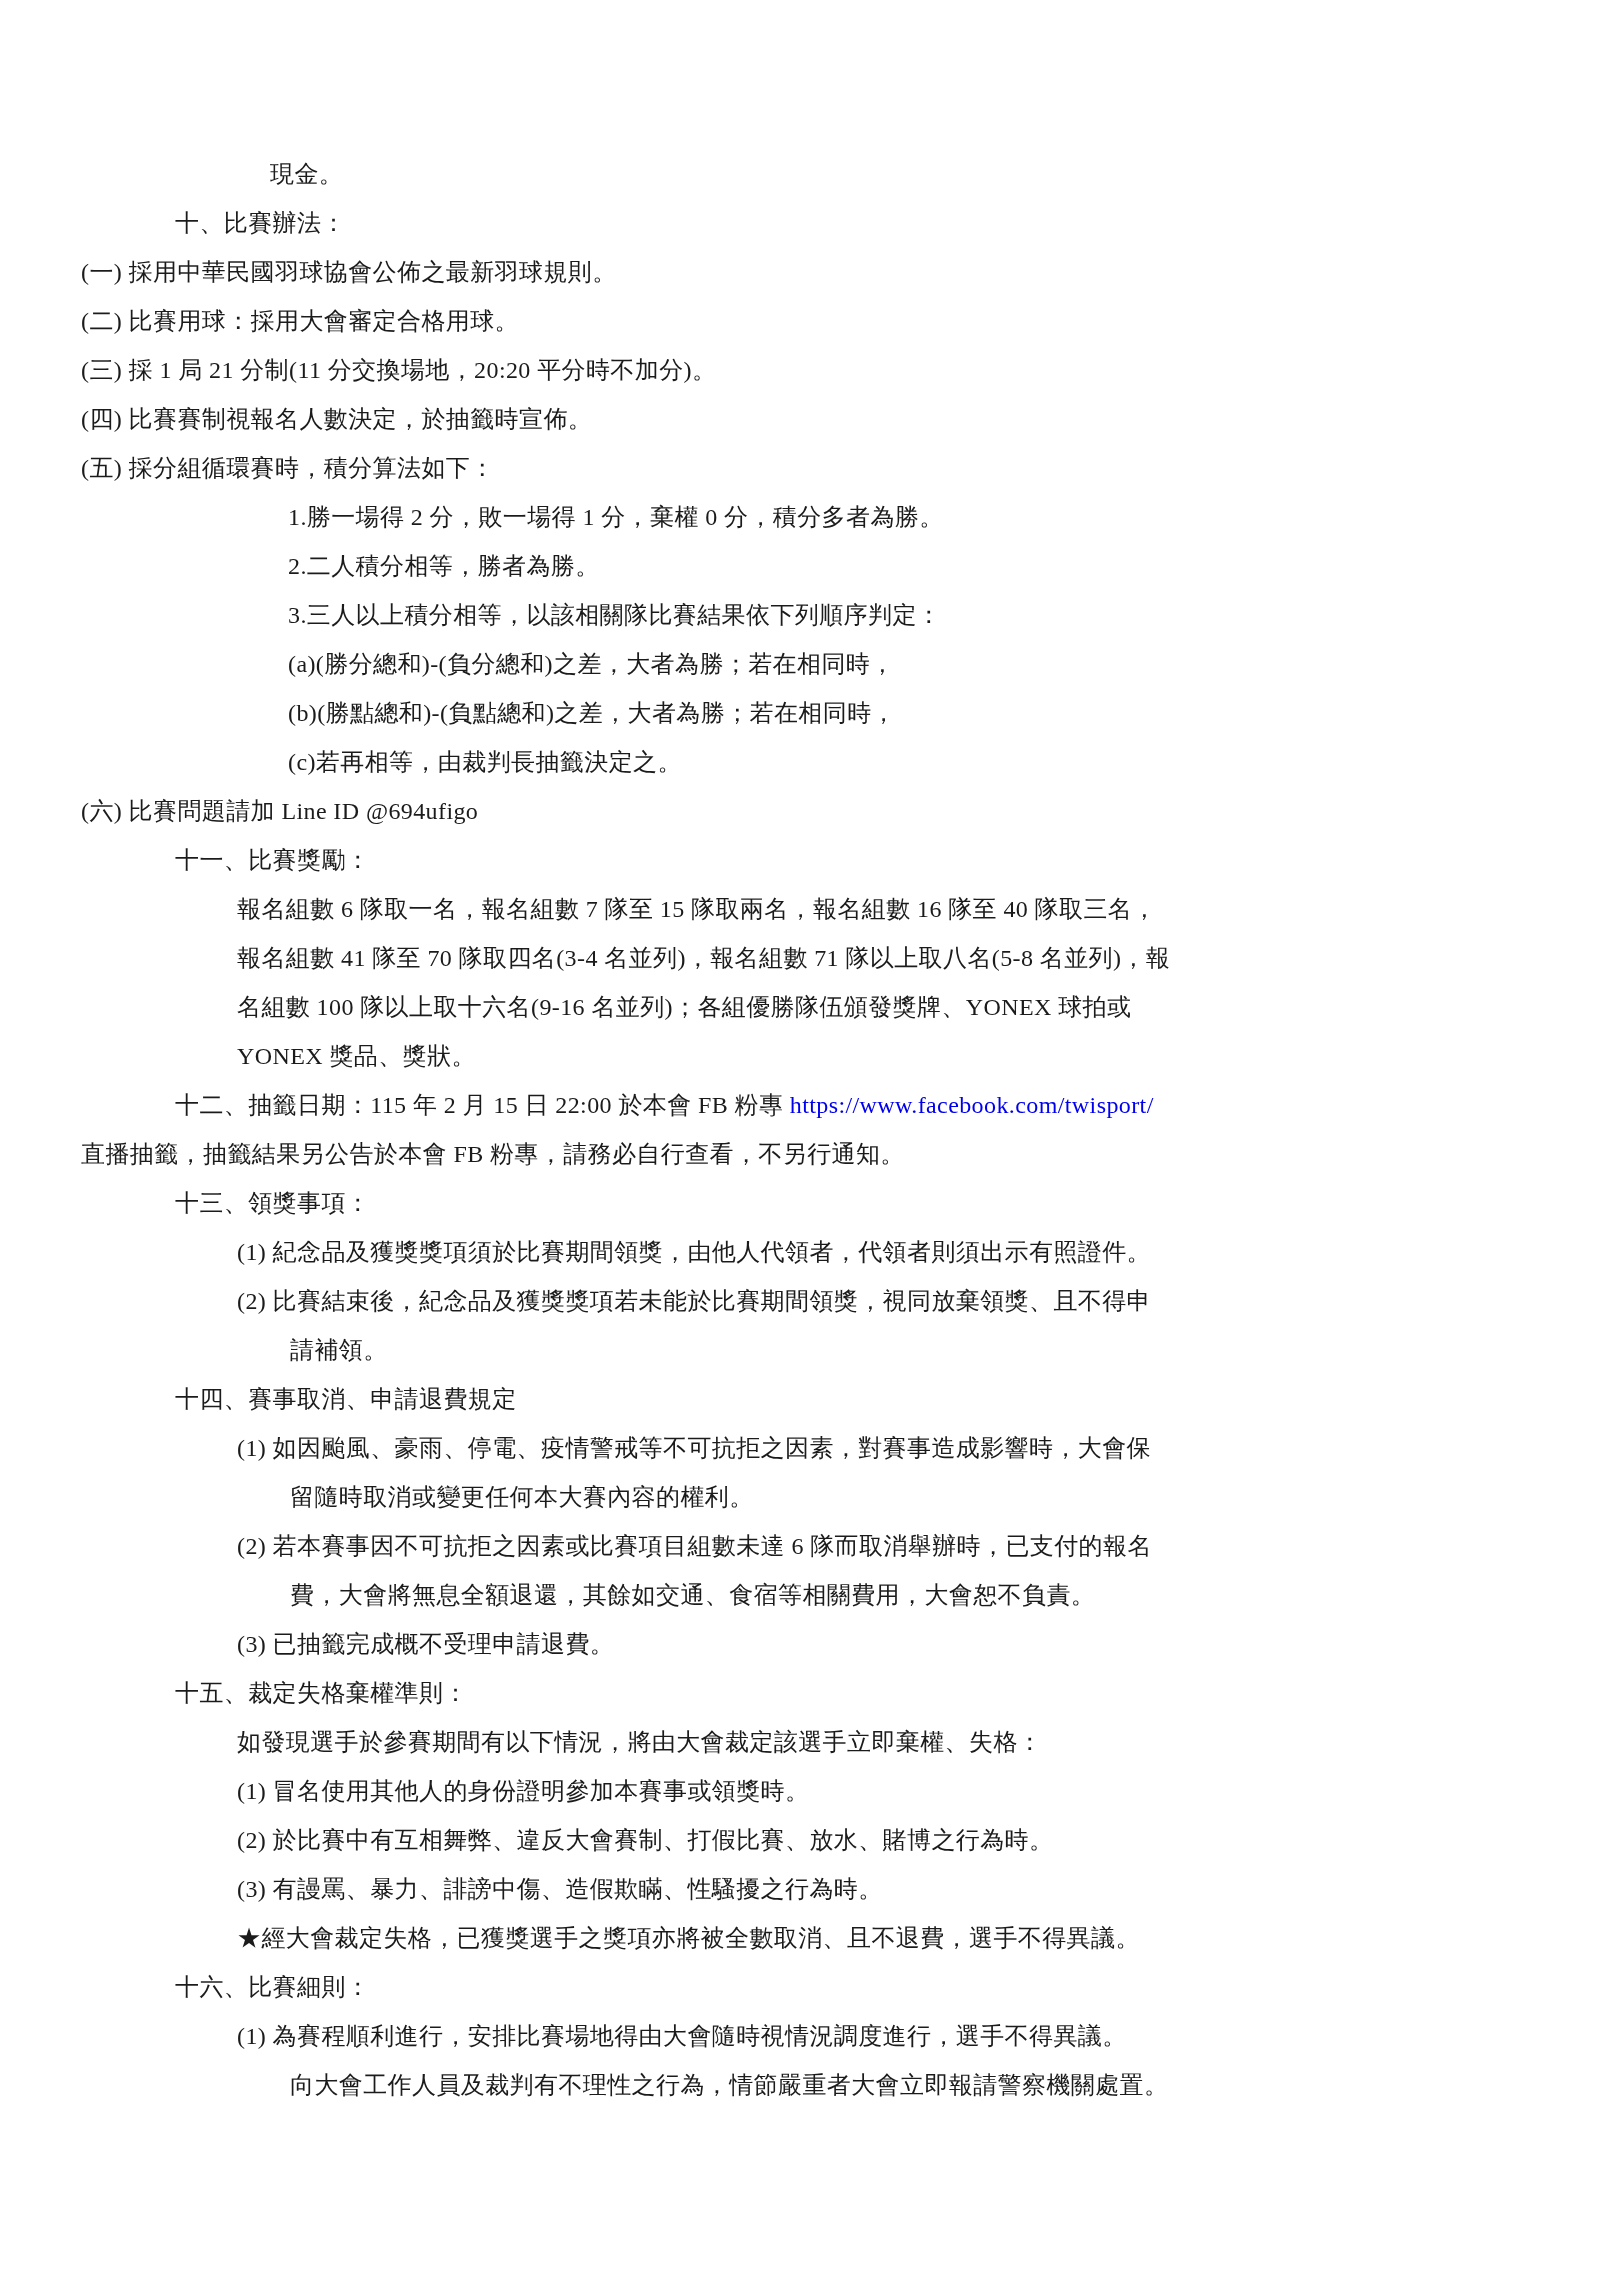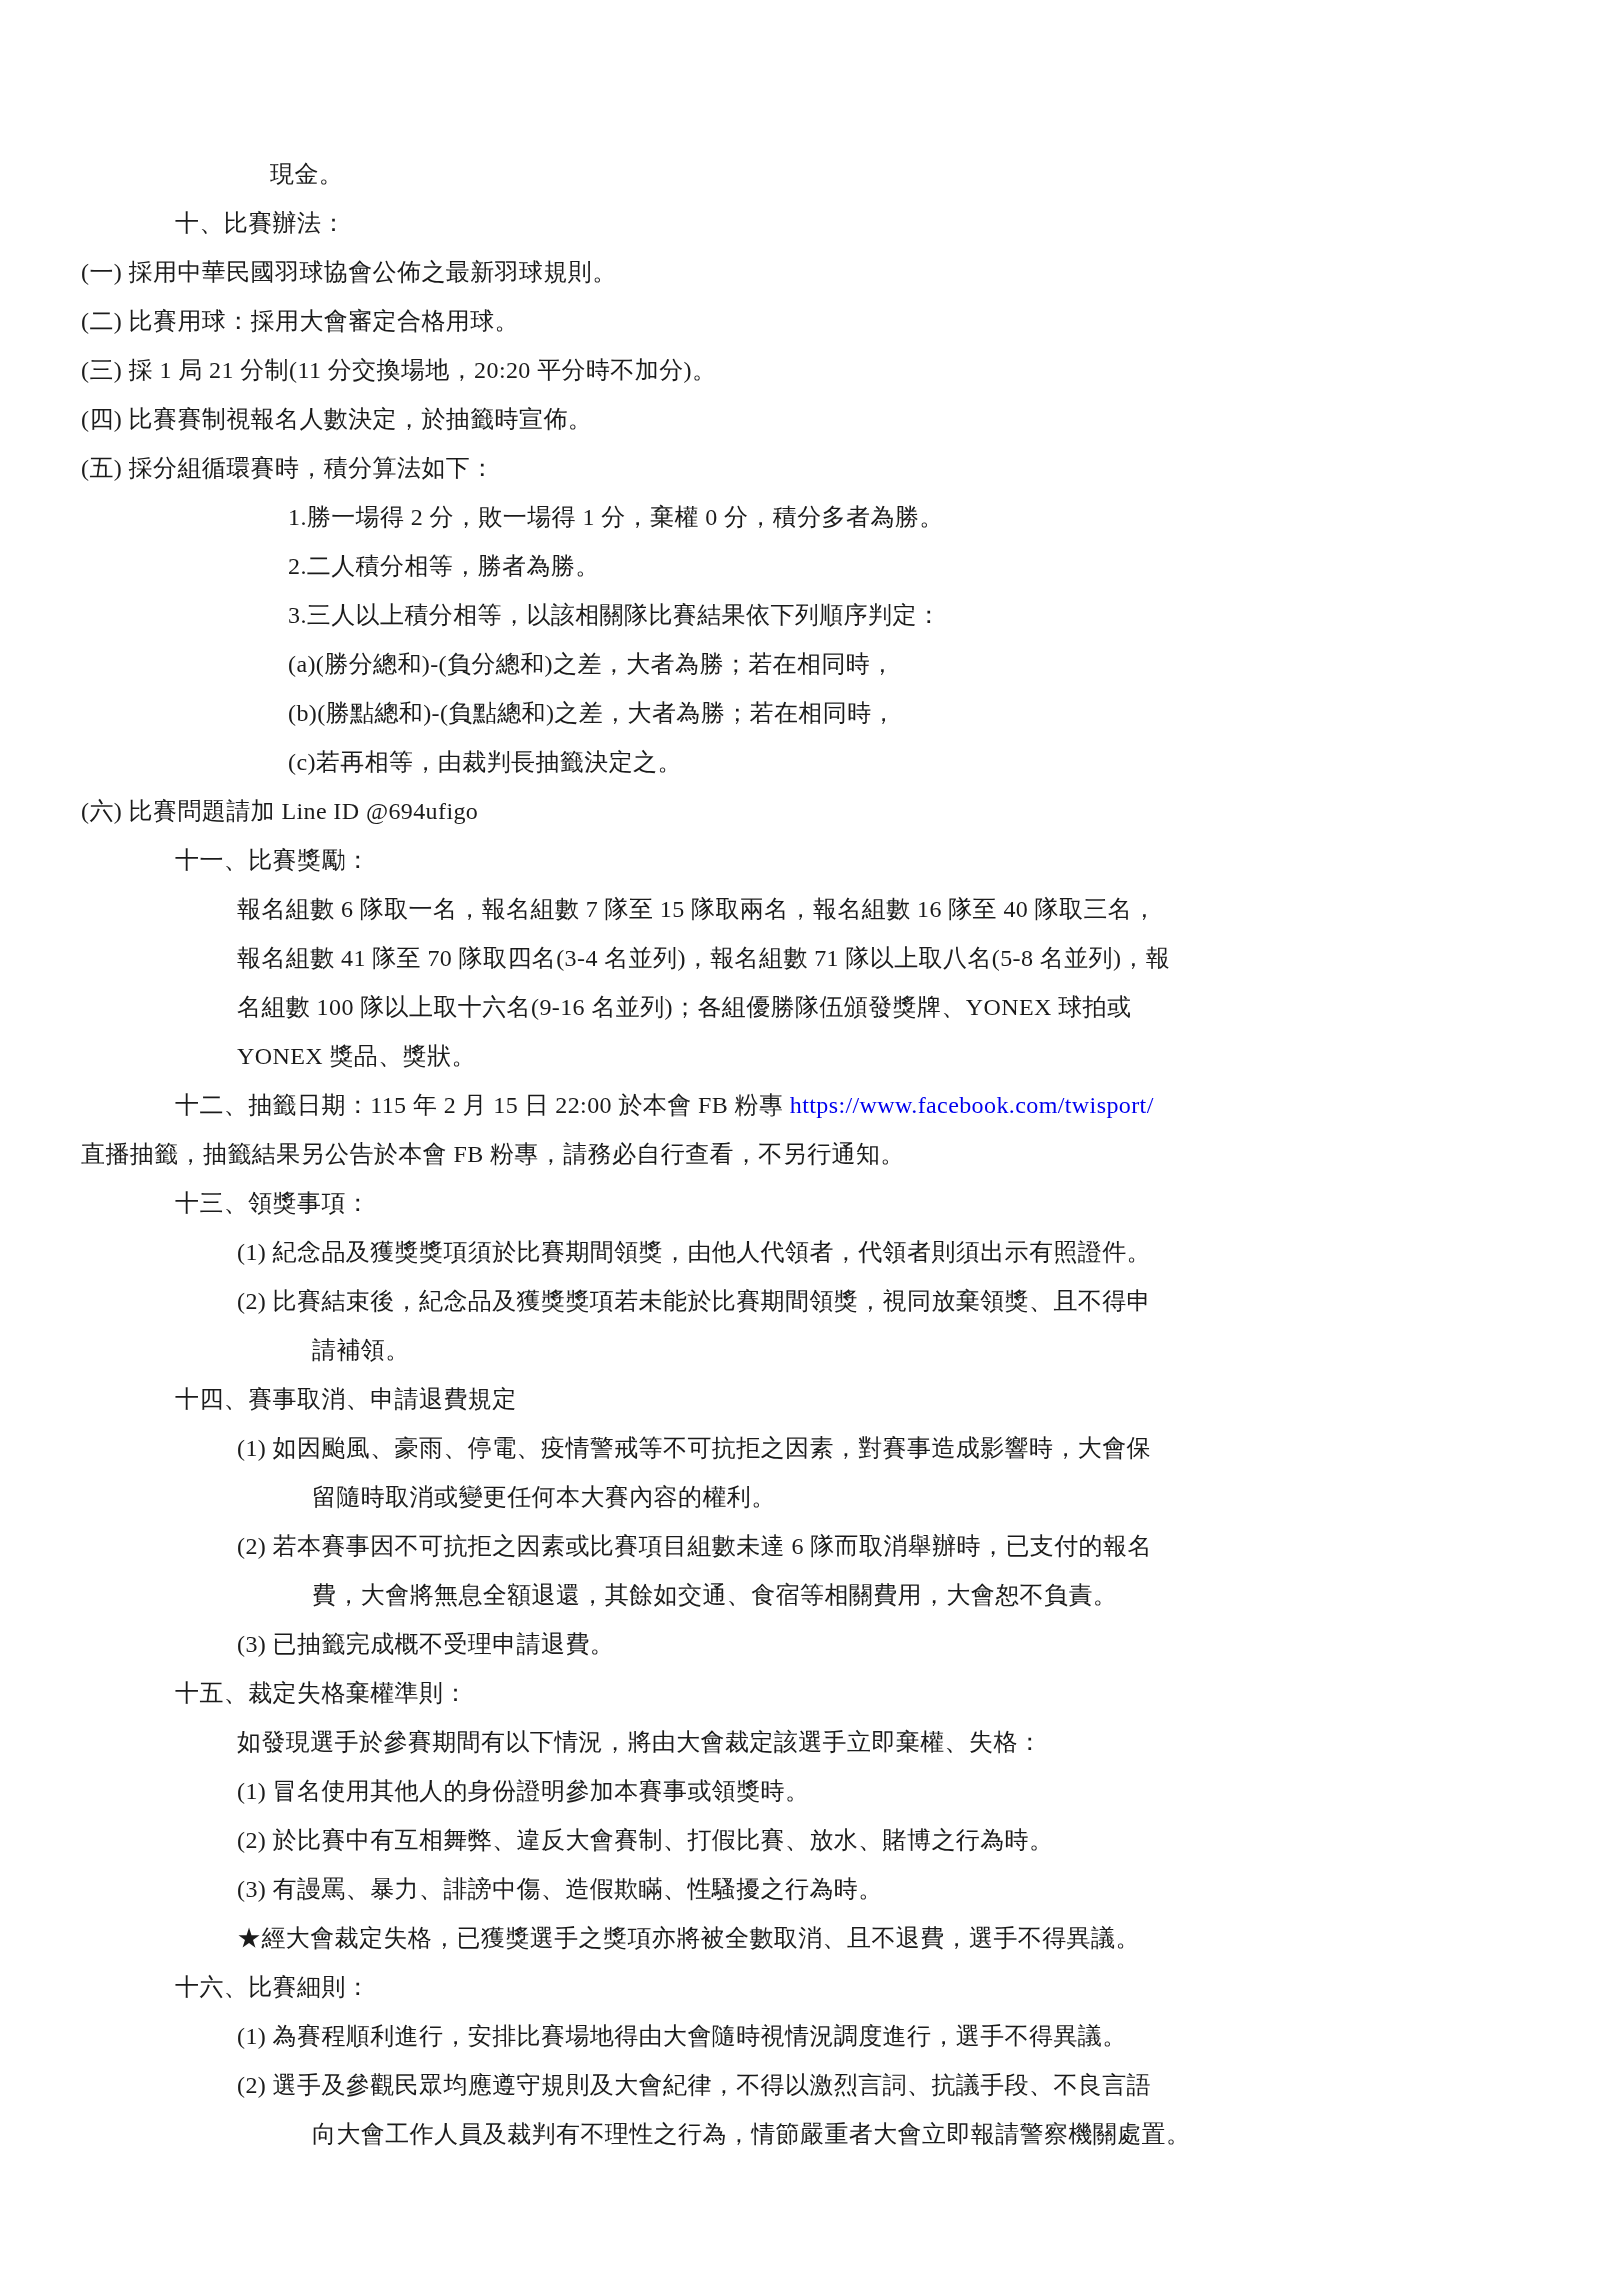--- a/index.html
+++ b/index.html
@@ -16,21 +16,21 @@
     line-height:49px;
     font-size:24px;
     white-space:nowrap;
     letter-spacing:0.4px;
   }
   .ind-cash{padding-left:270px;}
   .ind-h{padding-left:175px;}
   .ind-i1{padding-left:81px;}
   .ind-i2{padding-left:237px;}
   .ind-s{padding-left:288px;}
-  .ind-c2{padding-left:290px;margin-left:22px;}
+  .ind-c2{padding-left:290px;}
   a.link{
     color:#0000ee;
     cursor:pointer;
   }
 </style>
 </head>
 <body>
 
 <main class="doc">
   <div class="ln ind-cash">現金。</div>
@@ -67,16 +67,15 @@
   <div class="ln ind-c2">費，大會將無息全額退還，其餘如交通、食宿等相關費用，大會恕不負責。</div>
   <div class="ln ind-i2">(3) 已抽籤完成概不受理申請退費。</div>
   <div class="ln ind-h">十五、裁定失格棄權準則：</div>
   <div class="ln ind-i2">如發現選手於參賽期間有以下情況，將由大會裁定該選手立即棄權、失格：</div>
   <div class="ln ind-i2">(1) 冒名使用其他人的身份證明參加本賽事或領獎時。</div>
   <div class="ln ind-i2">(2) 於比賽中有互相舞弊、違反大會賽制、打假比賽、放水、賭博之行為時。</div>
   <div class="ln ind-i2">(3) 有謾罵、暴力、誹謗中傷、造假欺瞞、性騷擾之行為時。</div>
   <div class="ln ind-i2">★經大會裁定失格，已獲獎選手之獎項亦將被全數取消、且不退費，選手不得異議。</div>
   <div class="ln ind-h">十六、比賽細則：</div>
   <div class="ln ind-i2">(1) 為賽程順利進行，安排比賽場地得由大會隨時視情況調度進行，選手不得異議。</div>
-  <div class="ln ind-i2">(2) 選手及參觀民眾均應遵守規則及大會紀律，不得以激烈言詞、抗議手段、不良言語</div>
   <div class="ln ind-c2">向大會工作人員及裁判有不理性之行為，情節嚴重者大會立即報請警察機關處置。</div>
 </main>
 
 
 </body></html>

